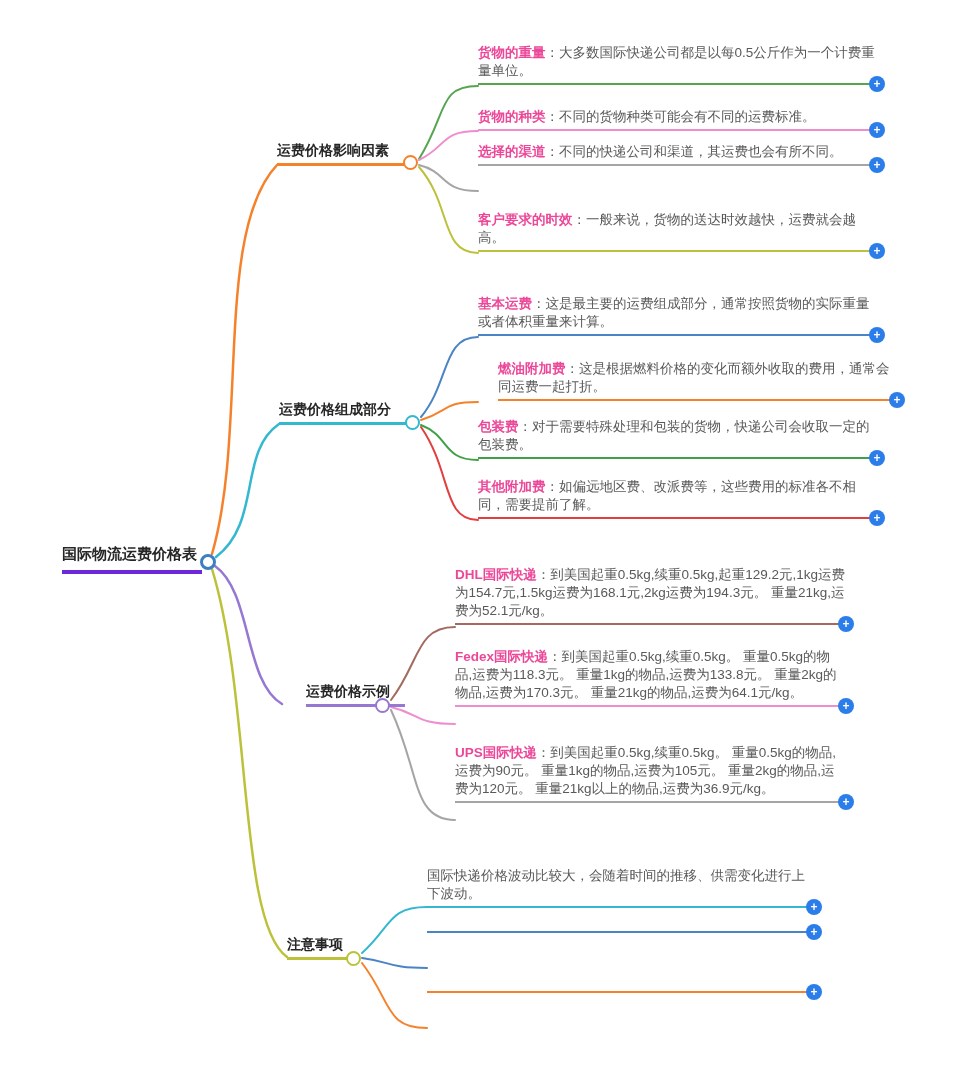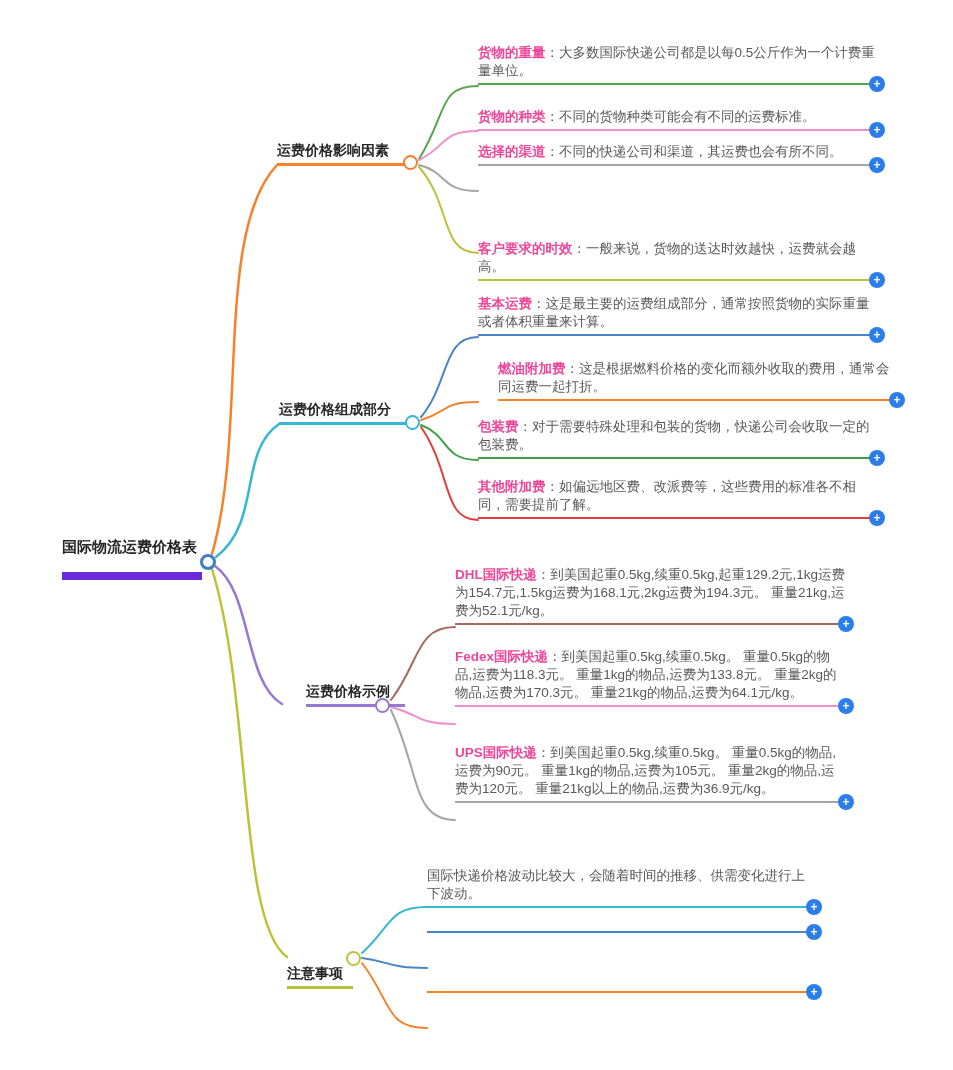--- a/index.html
+++ b/index.html
@@ -1,34 +1,34 @@
 <!DOCTYPE html>
 <html><head>
 <meta charset="utf-8">
 <style>
   html,body{margin:0;padding:0;background:#ffffff;}
   #canvas{position:relative;width:953px;height:1070px;background:#ffffff;overflow:hidden;
           font-family:"Liberation Sans","DejaVu Sans",sans-serif;}
   #wires{position:absolute;left:0;top:0;width:953px;height:1070px;z-index:1;}
   .node{position:absolute;z-index:2;box-sizing:border-box;}
-  .root{font-size:15px;font-weight:bold;color:#262626;border-bottom:8px solid #6d28d9;
-        padding-bottom:15px;line-height:20px;}
+  .root{font-size:15px;font-weight:bold;color:#262626;border-bottom:4px solid #6d28d9;
+        padding-bottom:6px;line-height:20px;margin-top:7px;}
   .branch{font-size:14px;font-weight:bold;color:#262626;padding-bottom:3px;line-height:20px;
           border-bottom-style:solid;border-bottom-width:3px;}
   .leaf{font-size:13.5px;line-height:18px;color:#595959;padding-bottom:3px;
         border-bottom-style:solid;border-bottom-width:2px;}
   .leaf .tt{font-weight:bold;color:#ec4899;}
   .leaf .dd{color:#595959;}
   .handle{position:absolute;z-index:3;background:#ffffff;border-radius:50%;
           border:2.5px solid #888;box-sizing:border-box;}
   .plus{position:absolute;right:-7px;bottom:-9px;width:16px;height:16px;border-radius:50%;
         background:#2b7de9;color:#ffffff;font-size:12px;font-weight:bold;line-height:16px;
         text-align:center;z-index:4;}
   .b-green{border-bottom-color:#56a54e;}   .b-pink{border-bottom-color:#ee8ecd;}
-  .b-gray{border-bottom-color:#a5a5a5;}    .b-olive{border-bottom-color:#bcc13a;margin-top:29px;}
+  .b-gray{border-bottom-color:#a5a5a5;}    .b-olive{border-bottom-color:#bcc13a;}
   .b-blue{border-bottom-color:#4a84c4;}    .b-orange{border-bottom-color:#f5822b;}
   .b-green2{border-bottom-color:#3fa047;}  .b-red{border-bottom-color:#e23e3e;}
   .b-brown{border-bottom-color:#a26b5f;}   .b-cyan{border-bottom-color:#33b8d0;}
   .b-purple{border-bottom-color:#9678d3;}
 </style>
 </head>
 <body>
 
 <div id="canvas">
 

